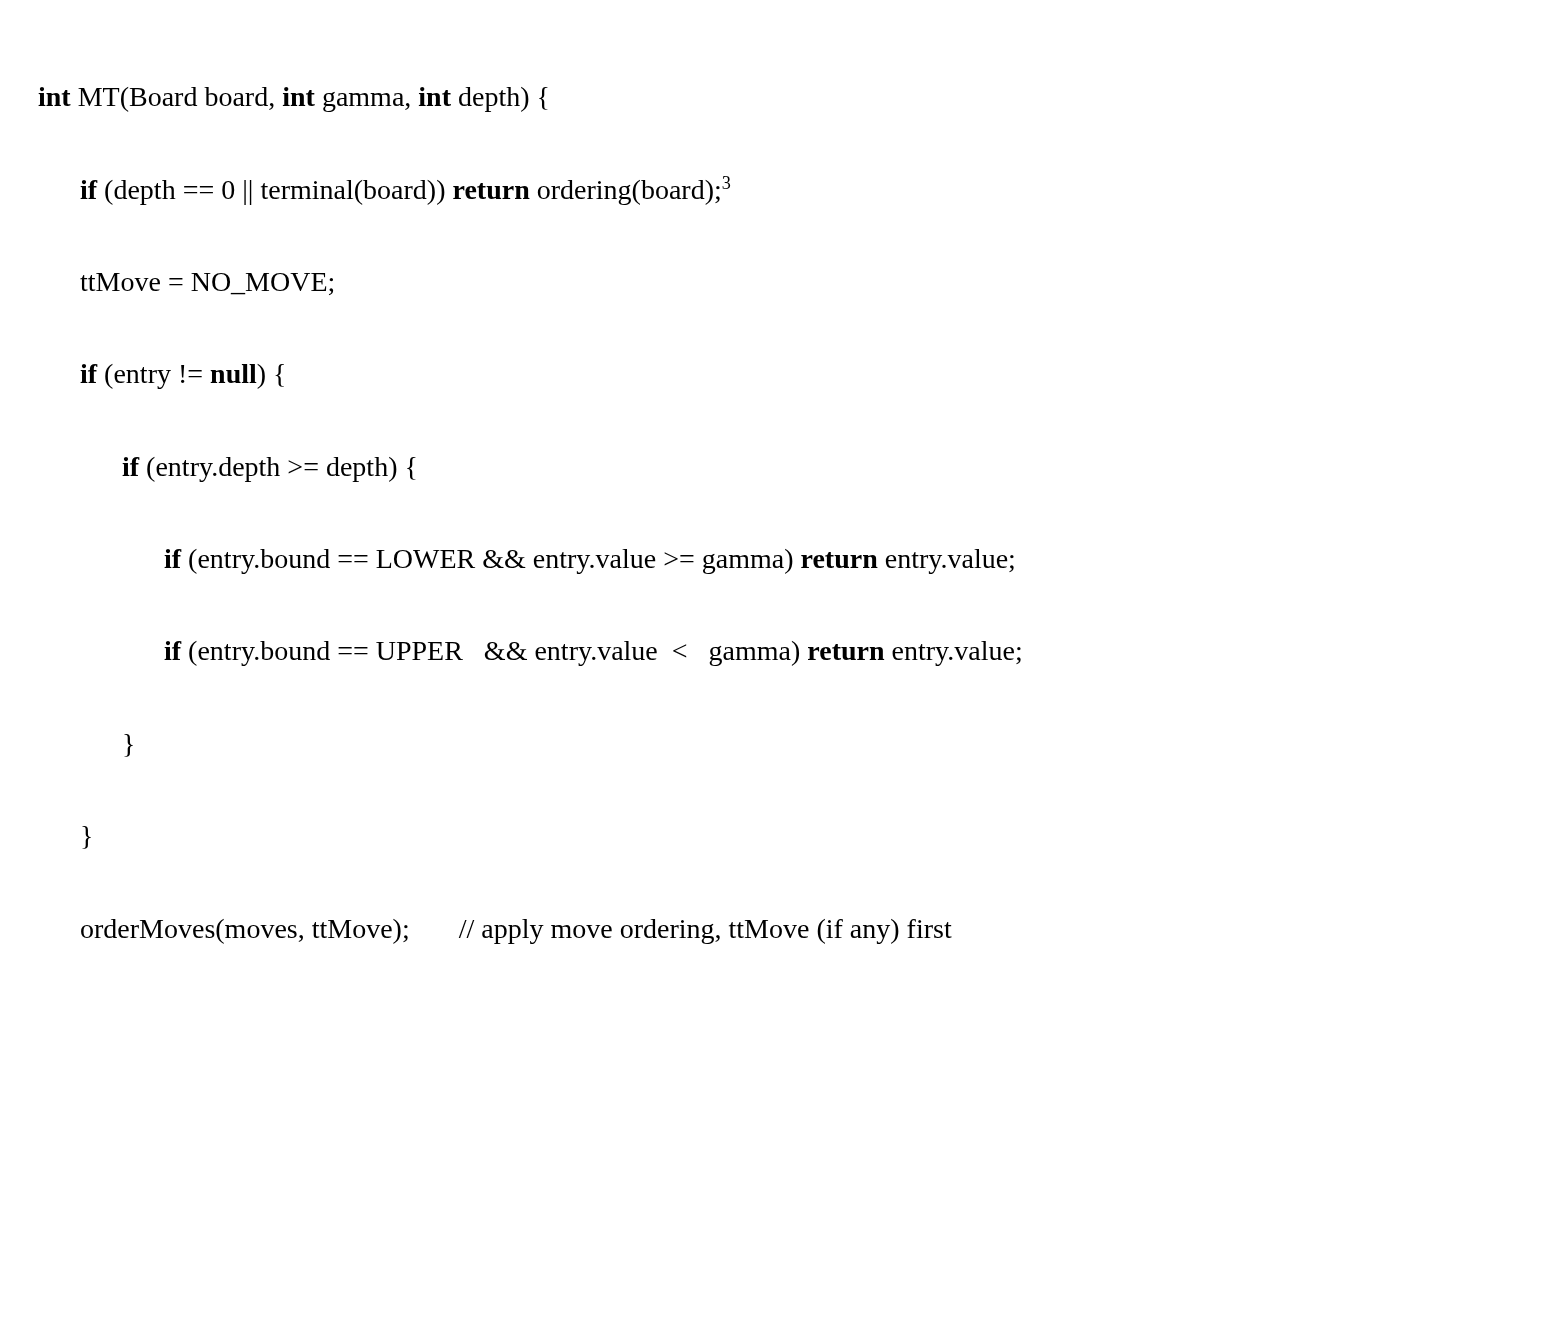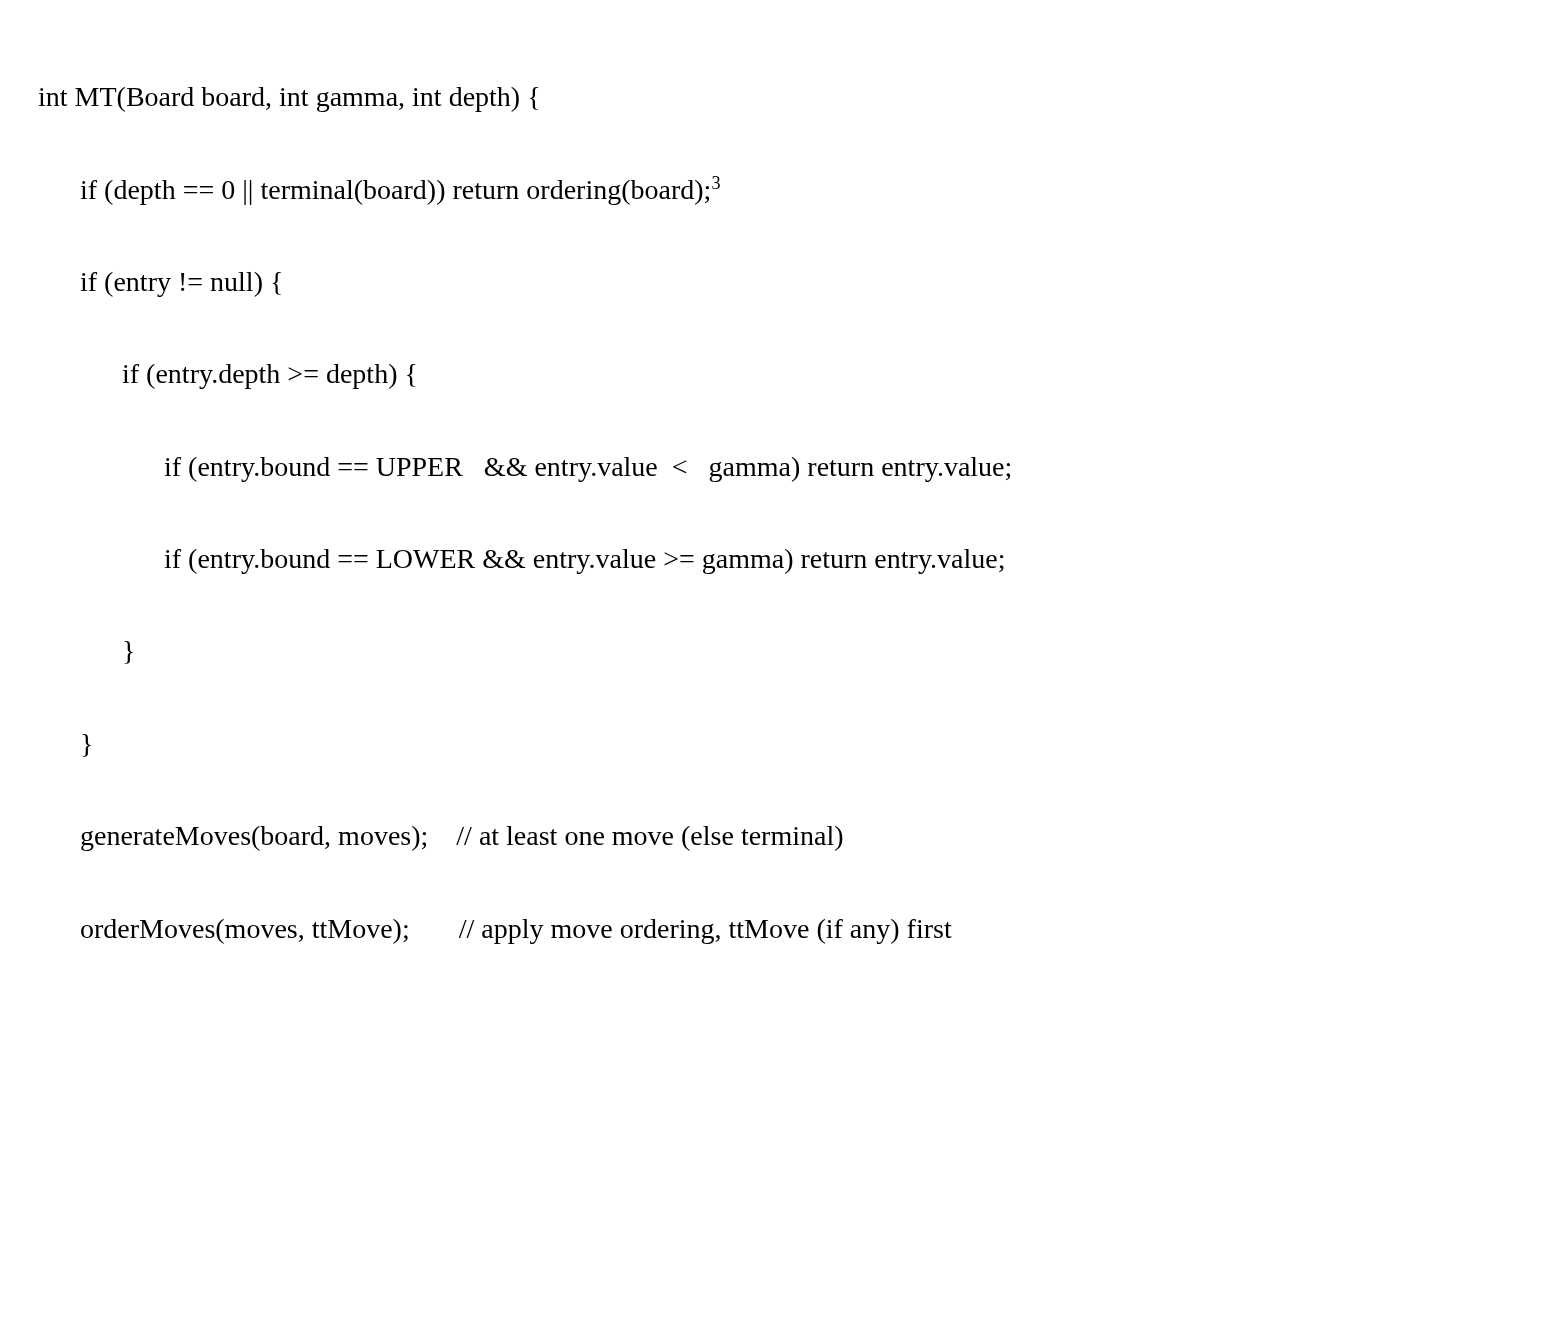--- a/index.html
+++ b/index.html
@@ -7,41 +7,41 @@
       font-size: 28px;
       line-height: 1.65;
       padding: 20px 30px;
       color: #000;
       background: #fff;
     }
     .code {
       white-space: pre;
       font-family: "Times New Roman", Times, serif;
     }
-    .kw { font-weight: normal; }
+    .kw { font-weight: bold; }
     .it { font-style: italic; }
     sup { font-size: 0.65em; vertical-align: super; line-height: 0; }
     .ind1 { padding-left: 42px; display: inline-block; }
     .ind2 { padding-left: 84px; display: inline-block; }
     .ind3 { padding-left: 126px; display: inline-block; }
     .line { display: block; }
   </style>
 </head>
 <body>
 
 <div class="code">
 <span class="line"><span class="kw">int</span><span> MT(Board board, </span><span class="kw">int</span><span> gamma, </span><span class="kw">int</span><span> depth) {</span></span>
 <span class="line"><span class="ind1"></span><span class="kw">if</span><span> (depth == 0 || terminal(board)) </span><span class="kw">return</span><span> ordering(board);</span><sup>3</sup></span>
+<span class="line"><span class="ind1"></span><span>ttMove = NO_MOVE;</span></span>
 <span class="line"><span class="ind1"></span><span class="kw">if</span><span> (entry != </span><span class="kw">null</span><span>) {</span></span>
 <span class="line"><span class="ind2"></span><span class="kw">if</span><span> (entry.depth &gt;= depth) {</span></span>
+<span class="line"><span class="ind3"></span><span class="kw">if</span><span> (entry.bound == LOWER &amp;&amp; entry.value &gt;= gamma) </span><span class="kw">return</span><span> entry.value;</span></span>
 <span class="line"><span class="ind3"></span><span class="kw">if</span><span> (entry.bound == UPPER   &amp;&amp; entry.value  &lt;   gamma) </span><span class="kw">return</span><span> entry.value;</span></span>
-<span class="line"><span class="ind3"></span><span class="kw">if</span><span> (entry.bound == LOWER &amp;&amp; entry.value &gt;= gamma) </span><span class="kw">return</span><span> entry.value;</span></span>
 <span class="line"><span class="ind2"></span><span>}</span></span>
 <span class="line"><span class="ind1"></span><span>}</span></span>
-<span class="line"><span class="ind1"></span><span>generateMoves(board, moves);    // at least one move (else terminal)</span></span>
 <span class="line"><span class="ind1"></span><span>orderMoves(moves, ttMove);       // apply move ordering, ttMove (if any) first</span></span>
 
 
 
 
 
 
 
 
 

